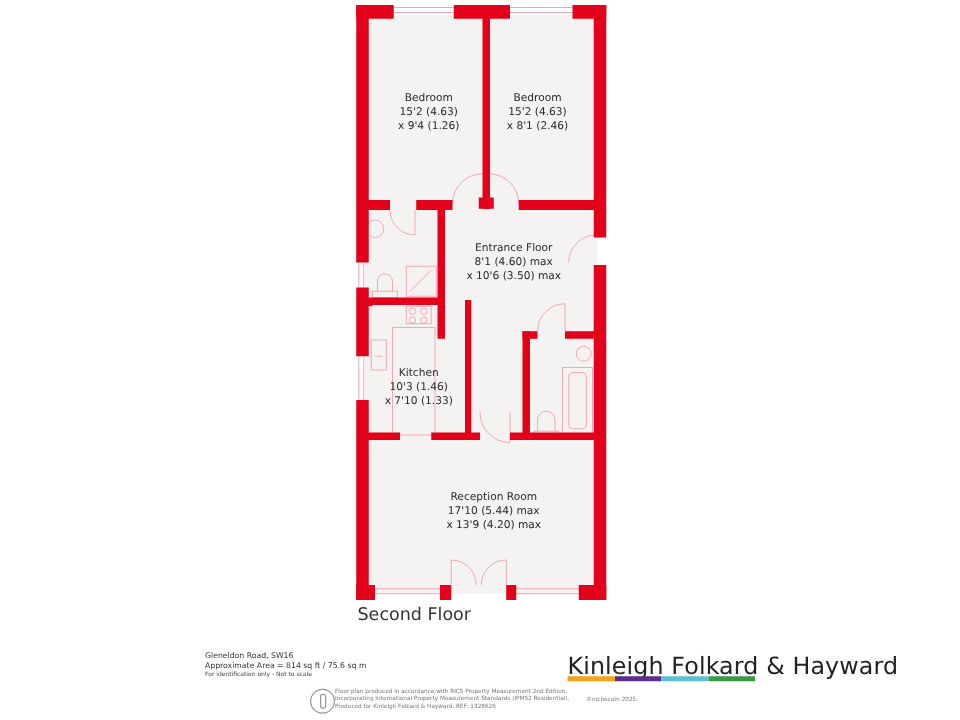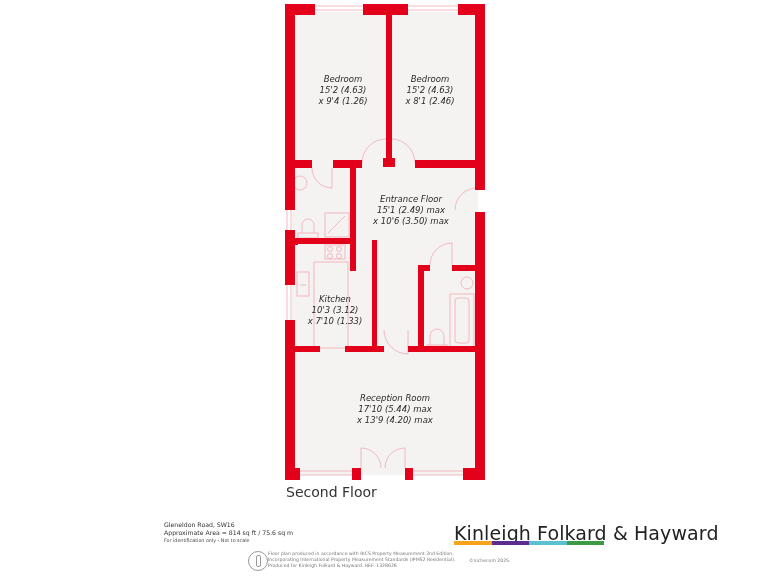--- a/index.html
+++ b/index.html
@@ -1,18 +1,18 @@
 <!DOCTYPE html>
 <html><head>
 <meta charset="utf-8">
 <style>
   html, body { margin:0; padding:0; background:#ffffff; }
   body { width:768px; height:576px; position:relative; overflow:hidden; font-family:"DejaVu Sans", sans-serif; }
   #plan { position:absolute; left:0; top:0; width:768px; height:576px; }
-  .room-label { position:absolute; text-align:center; font-size:8.5px; line-height:11px; color:#2a2a2a; white-space:nowrap; transform:translateX(-50%);font-style:italic; }
+  .room-label { position:absolute; text-align:center; font-size:8.5px; line-height:11px; color:#2a2a2a; white-space:nowrap; transform:translateX(-50%); }
   .room-label span { display:block; }
   .floor-label { position:absolute; left:286px; top:484px; font-size:14px; color:#333; }
   .addr { position:absolute; left:164px; top:521px; font-size:6.2px; line-height:8px; color:#333; }
   .addr .small { font-size:4.8px; color:#444; }
   .brand { position:absolute; left:454px; top:522px; font-size:19px; color:#222; letter-spacing:0.1px; }
   .brand-bar { position:absolute; top:541px; height:4px; }
   .rics { position:absolute; left:248px; top:551px; width:18px; height:18px; border:1px solid #999; border-radius:50%; }
   .rics-icon-fig { position:absolute; left:7px; top:3px; width:3px; height:10px; border:1px solid #999; border-radius:2px; }
   .disclaimer { position:absolute; left:268px; top:551px; font-size:4.6px; line-height:6.2px; color:#777; white-space:nowrap; }
   .copyright { position:absolute; left:469px; top:558px; font-size:4.6px; color:#777; }
@@ -131,26 +131,26 @@
   <span>15'2 (4.63)</span>
   <span>x 9'4 (1.26)</span>
 </div>
 <div class="room-label" style="left:430px; top:74px;">
   <span>Bedroom</span>
   <span>15'2 (4.63)</span>
   <span>x 8'1 (2.46)</span>
 </div>
 <div class="room-label" style="left:411px; top:194px;">
   <span>Entrance Floor</span>
-  <span>15'1 (2.49) max</span>
+  <span>8'1 (4.60) max</span>
   <span>x 10'6 (3.50) max</span>
 </div>
 <div class="room-label" style="left:335px; top:294px;">
   <span>Kitchen</span>
-  <span>10'3 (3.12)</span>
+  <span>10'3 (1.46)</span>
   <span>x 7'10 (1.33)</span>
 </div>
 <div class="room-label" style="left:395px; top:393px;">
   <span>Reception Room</span>
   <span>17'10 (5.44) max</span>
   <span>x 13'9 (4.20) max</span>
 </div>
 
 <div class="floor-label">Second Floor</div>
 

